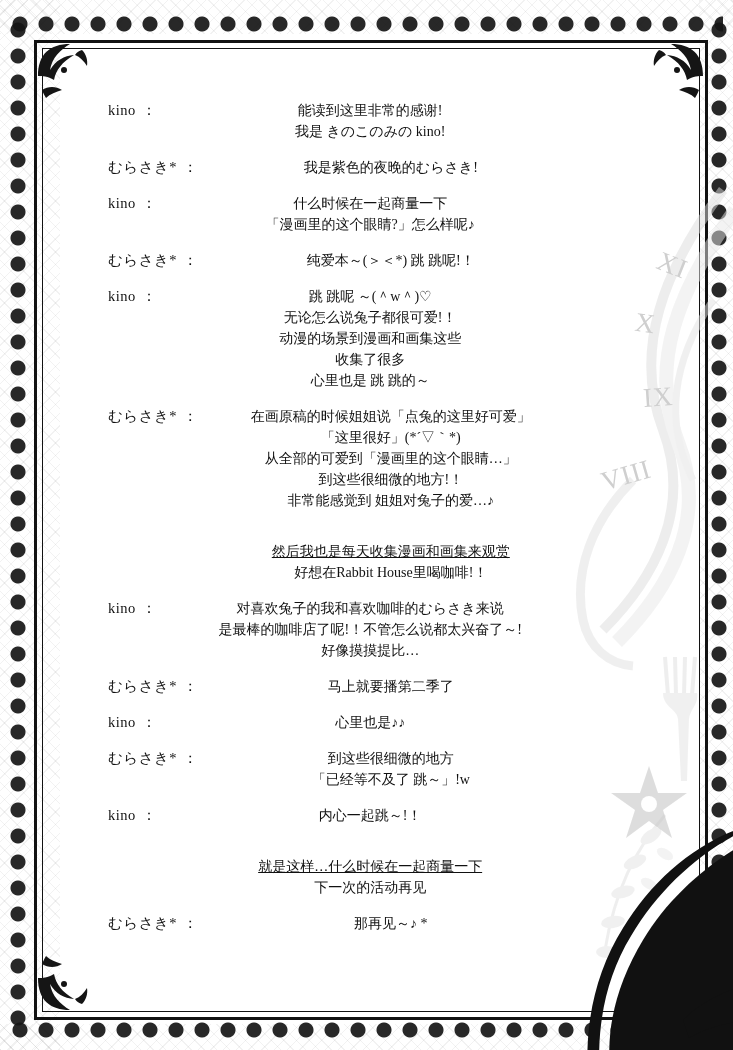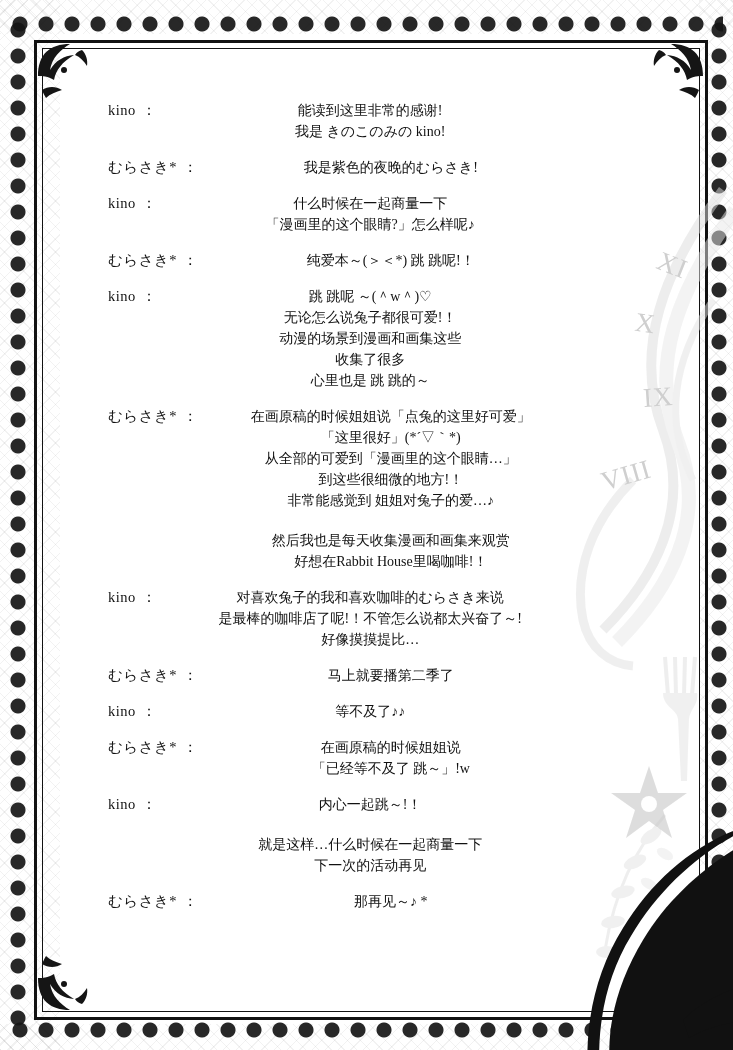--- a/index.html
+++ b/index.html
@@ -199,21 +199,22 @@
     flex: 1 1 auto;
     font-size: 14px;
     line-height: 21px;
     color: #111;
   }
   .lines .ln {
     display: block;
     white-space: pre;
   }
   .lines .ln.gap {
-    margin-top: 19px;
+    margin-top: 30px;
+    text-decoration: underline;
   }
 </style>
 </head>
 <body>
 
 <div class="page-bg"></div>
 
 <div class="lattice top"></div>
 <div class="lattice bottom"></div>
 <div class="lattice"></div>
@@ -387,29 +388,29 @@
     <span class="colon">：</span>
     <span class="lines">
       <span class="ln">马上就要播第二季了</span>
     </span>
   </div>
 
   <div class="entry">
     <span class="speaker">kino</span>
     <span class="colon">：</span>
     <span class="lines">
-      <span class="ln">等不及了♪♪</span>
-    </span>
-  </div>
-
-  <div class="entry">
-    <span class="speaker">むらさき*</span>
-    <span class="colon">：</span>
-    <span class="lines">
-      <span class="ln">在画原稿的时候姐姐说</span>
+      <span class="ln">心里也是♪♪</span>
+    </span>
+  </div>
+
+  <div class="entry">
+    <span class="speaker">むらさき*</span>
+    <span class="colon">：</span>
+    <span class="lines">
+      <span class="ln">到这些很细微的地方</span>
       <span class="ln">「已经等不及了 跳～」!w</span>
     </span>
   </div>
 
   <div class="entry">
     <span class="speaker">kino</span>
     <span class="colon">：</span>
     <span class="lines">
       <span class="ln">内心一起跳～!！</span>
       <span class="ln gap">就是这样…什么时候在一起商量一下</span>

